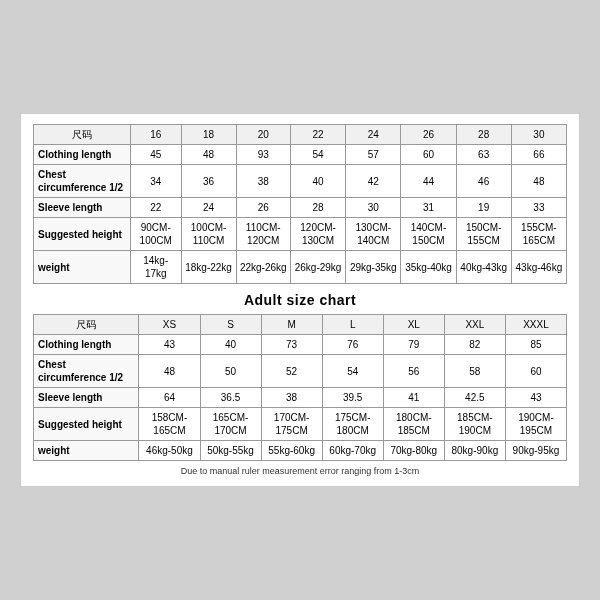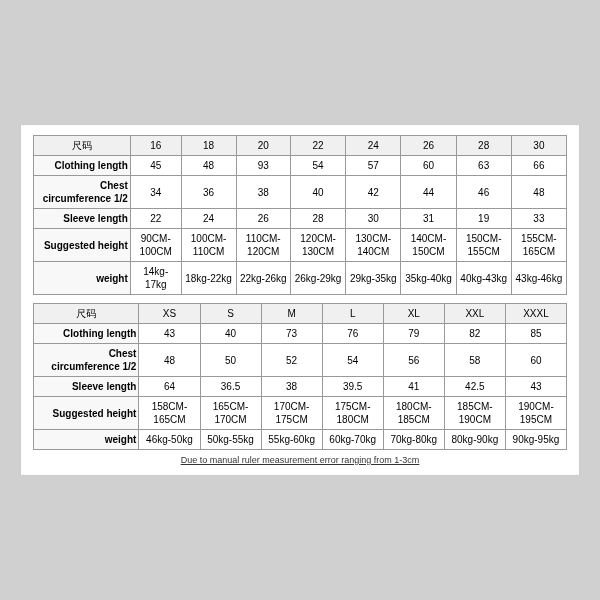--- a/index.html
+++ b/index.html
@@ -35,35 +35,34 @@
       text-align: center;
       padding: 3px 2px;
       vertical-align: middle;
       line-height: 1.3;
     }
     th {
       background: #f0f0f0;
       font-weight: normal;
     }
     .label-col {
-      text-align: right;
+      text-align: left;
       padding-left: 4px;
       font-weight: bold;
       background: #f8f8f8;
       min-width: 55px;
     }
     .spacer {
       height: 8px;
     }
     .note {
       text-align: center;
       font-size: 9px;
       margin-top: 5px;
       color: #333;
-      text-decoration: underline;
     }
   </style>
 </head>
 <body>
 
 <div class="chart-container">
 
   <table>
     <thead id="children-thead">
         <tr>
@@ -132,20 +131,21 @@
           <td>29kg-35kg</td>
           <td>35kg-40kg</td>
           <td>40kg-43kg</td>
           <td>43kg-46kg</td>
         </tr>
       </tbody>
   </table>
 
   <div class="spacer"></div>
 
+  <div class="chart-title">Adult size chart</div>
   <table>
     <thead id="adult-thead">
         <tr>
           <th>尺码</th>
           <th>XS</th>
           <th>S</th>
           <th>M</th>
           <th>L</th>
           <th>XL</th>
           <th>XXL</th>

